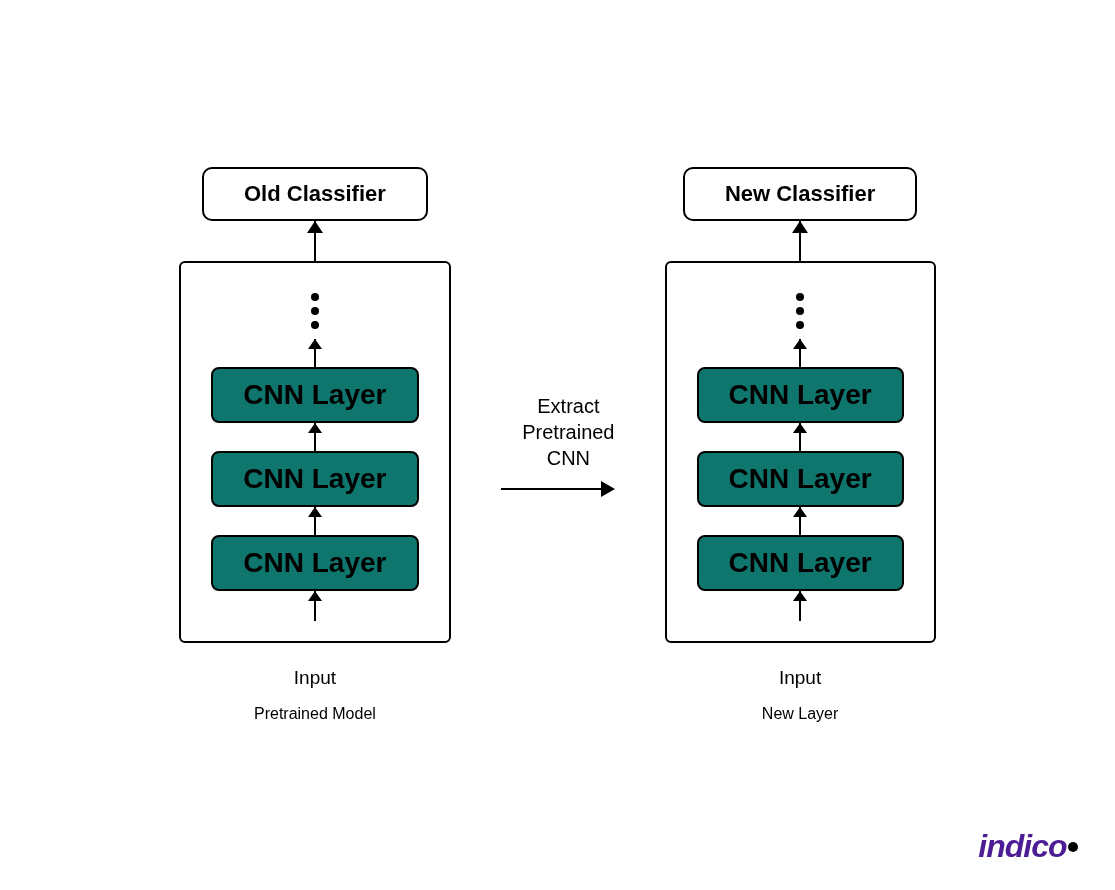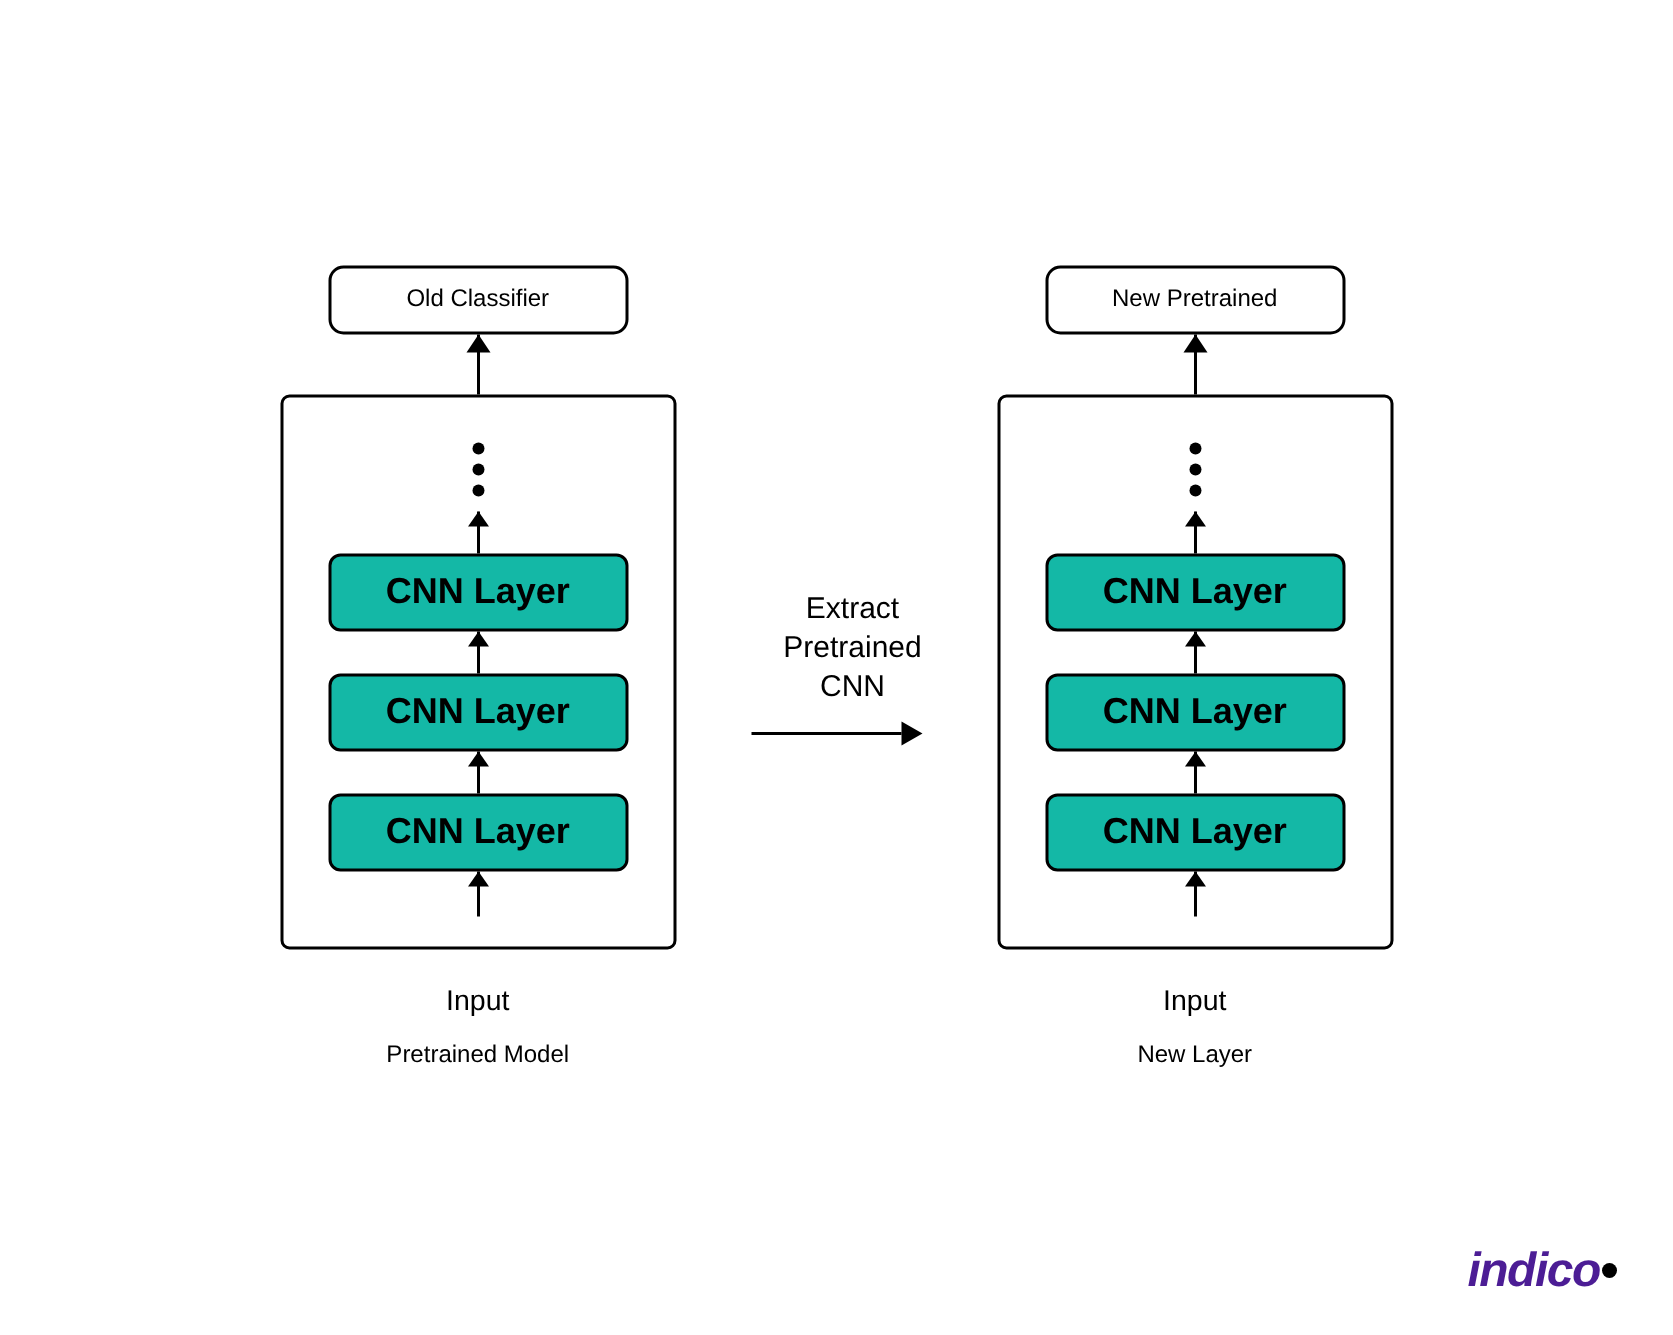--- a/index.html
+++ b/index.html
@@ -28,22 +28,22 @@
       display: flex;
       flex-direction: column;
       align-items: center;
       position: relative;
     }
 
     .classifier-box {
       border: 2px solid #000;
       border-radius: 10px;
       padding: 12px 40px;
-      font-size: 16px;
-      font-weight: normal;
+      font-size: 22px;
+      font-weight: bold;
       background: #fff;
       white-space: nowrap;
       min-width: 200px;
       text-align: center;
     }
 
     .outer-box {
       border: 2px solid #000;
       border-radius: 6px;
       display: flex;
@@ -66,23 +66,23 @@
       width: 8px;
       height: 8px;
       background: #000;
       border-radius: 50%;
     }
 
     .cnn-box {
       border: 2px solid #000;
       border-radius: 8px;
       padding: 10px 30px;
-      font-size: 24px;
+      font-size: 28px;
       font-weight: bold;
-      background: #14b8a6;
+      background: #0f766e;
       min-width: 200px;
       text-align: center;
       white-space: nowrap;
     }
 
     .arrow-connector {
       display: flex;
       flex-direction: column;
       align-items: flex-end;
       justify-content: center;
@@ -270,21 +270,21 @@
       <span>CNN</span>
     </div>
     <div class="horiz-arrow">
       <div class="horiz-line"></div>
     </div>
   </div>
 
   <div class="model-section">
 
     <div class="classifier-box">
-      <span>New Pretrained</span>
+      <span>New Classifier</span>
     </div>
 
     <div class="classifier-to-box-arrow"></div>
 
     <div class="outer-box">
       <div class="layers-wrapper">
 
         <div class="dots-container">
           <div class="dot"></div>
           <div class="dot"></div>

